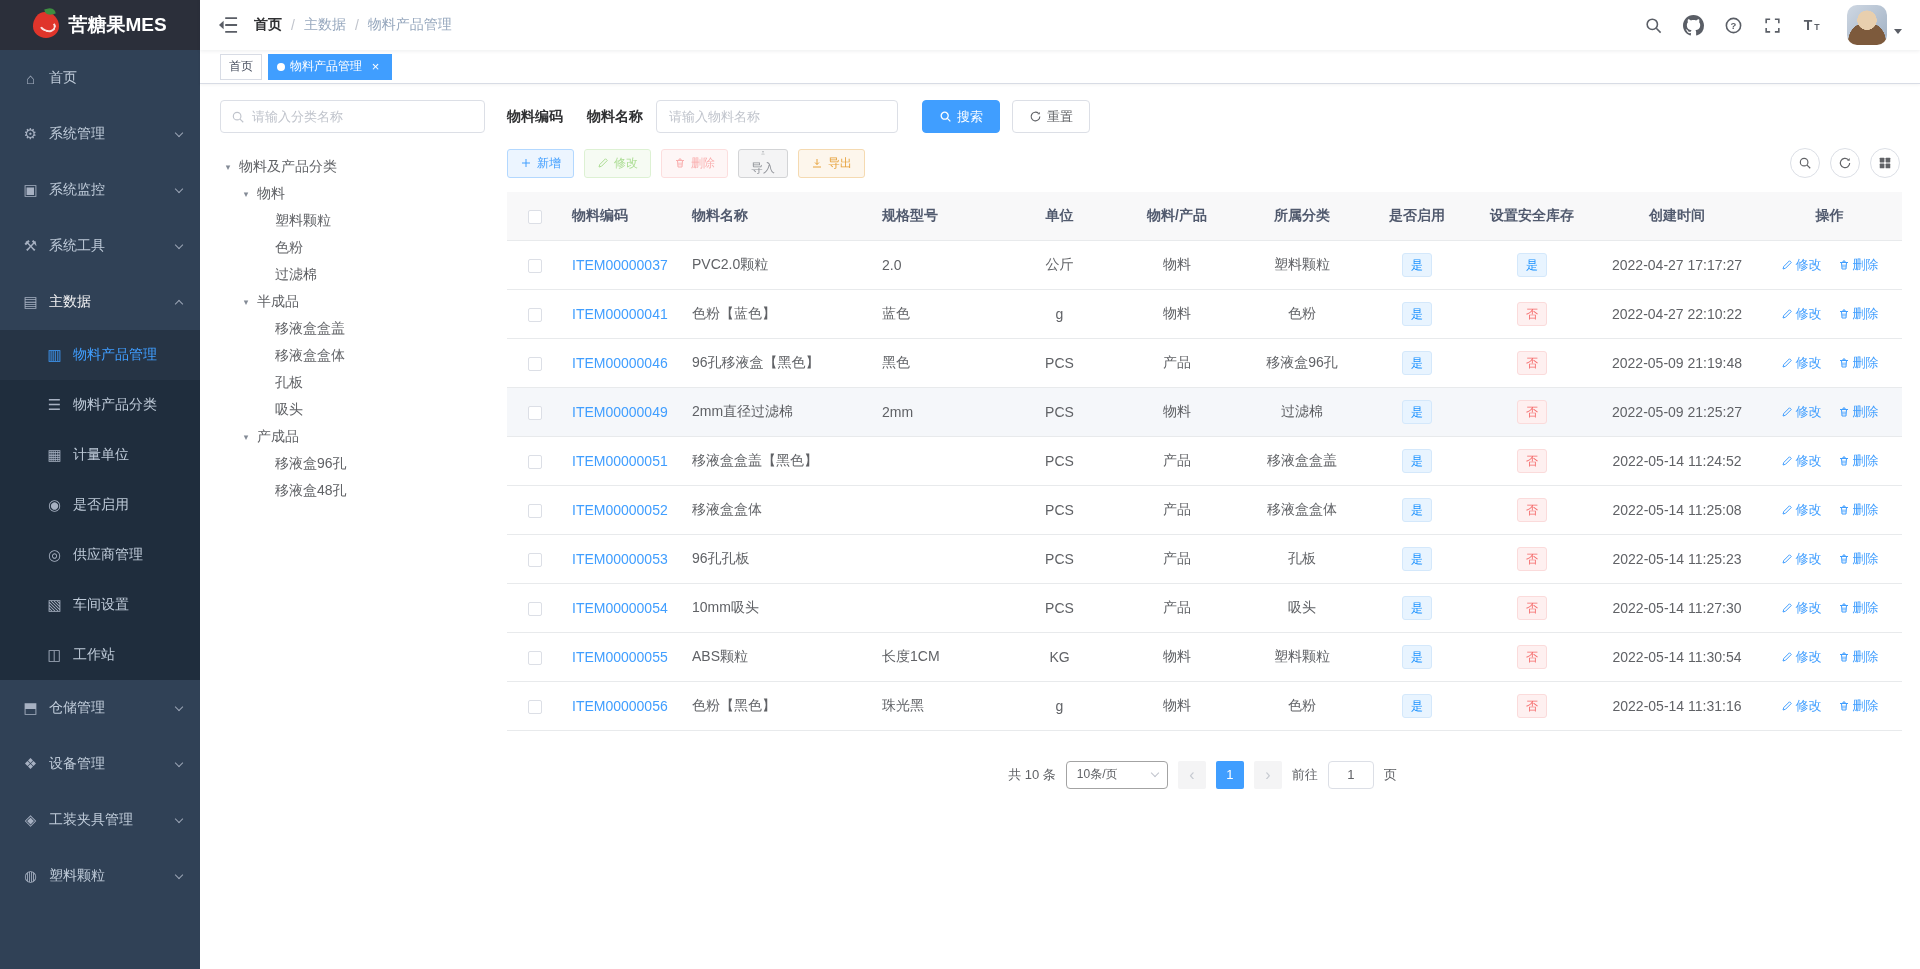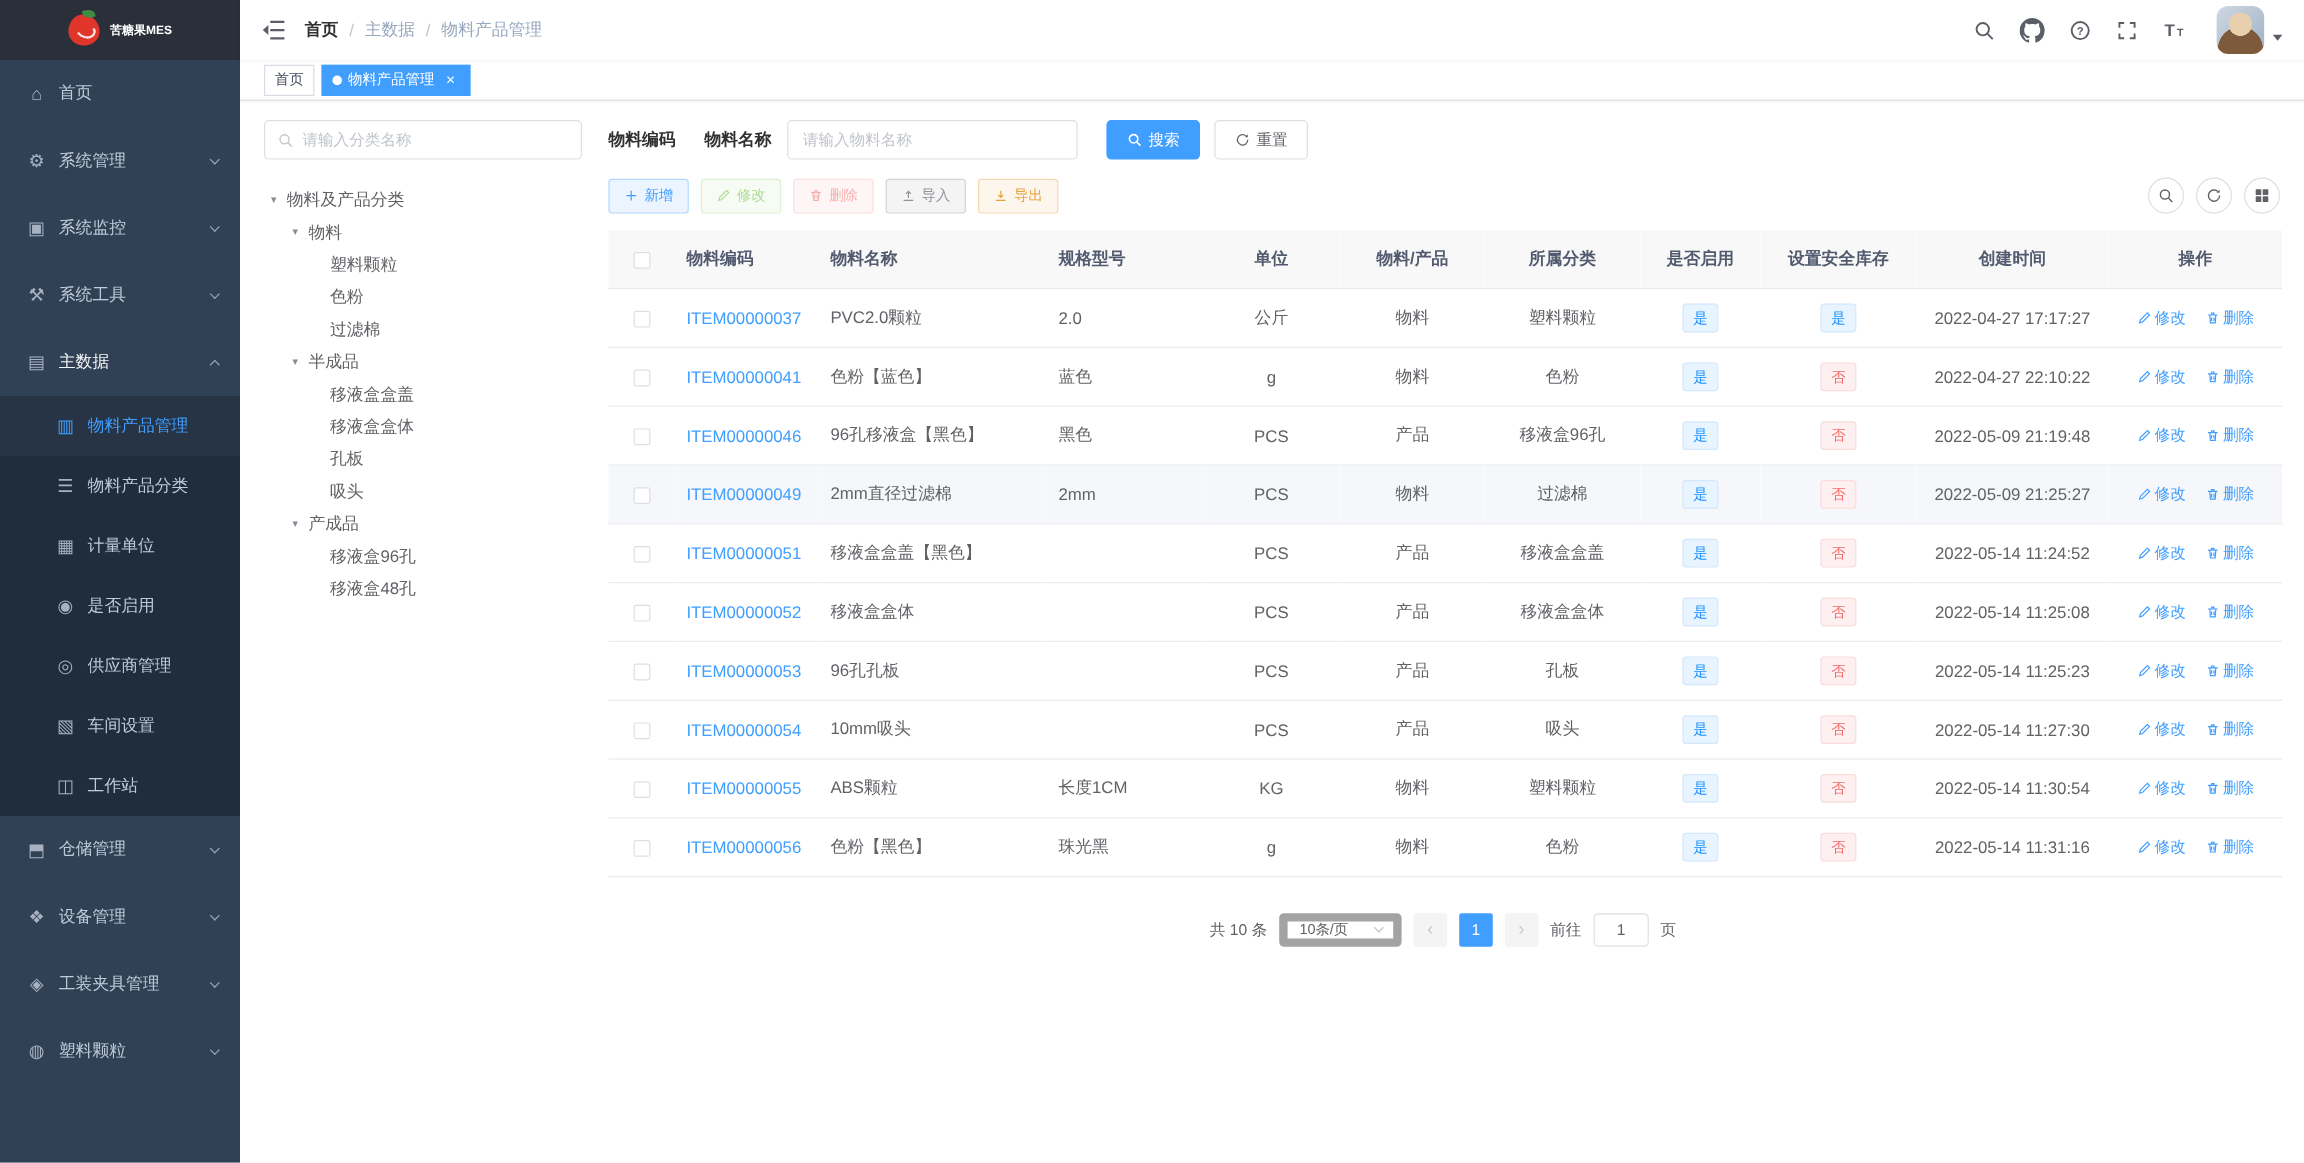--- a/index.html
+++ b/index.html
@@ -6,21 +6,21 @@
   html,body { width:1920px; height:969px; overflow:hidden; }
   body { font-family:"Liberation Sans","DejaVu Sans",sans-serif; background:#fff; color:#606266; }
   .app { display:flex; width:1920px; height:969px; }
 
   
   .sidebar { width:200px; flex:0 0 200px; background:#304156; overflow:hidden; }
   .logo-row { height:50px; display:flex; align-items:center; justify-content:center; gap:9px; background:#2b2f3a; cursor:pointer; }
   .logo-mark { position:relative; width:26px; height:26px; background:#e0352b; border-radius:46% 54% 50% 50% / 55% 55% 45% 45%; flex:0 0 26px; }
   .logo-mark::before { content:""; position:absolute; top:-4px; left:12px; width:10px; height:7px; background:#3e8e41; border-radius:0 70% 0 70%; transform:rotate(-15deg); }
   .logo-mark::after { content:""; position:absolute; top:7px; left:6px; width:13px; height:9px; border-radius:50%; border:2px solid rgba(255,255,255,.85); border-top-color:transparent; border-left-color:transparent; transform:rotate(18deg); }
-  .logo-title { color:#fff; font-size:10px; font-weight:bold; white-space:nowrap; }
+  .logo-title { color:#fff; font-size:19px; font-weight:bold; white-space:nowrap; }
   .menu-item { height:56px; display:flex; align-items:center; padding:0 18px 0 22px; color:#bfcbd9; font-size:14px; cursor:pointer; }
   .menu-item.parent-open .menu-label { color:#f4f4f5; }
   .menu-icon { width:17px; margin-right:10px; font-size:15px; color:#a7b1c2; text-align:center; flex:0 0 17px; }
   .menu-label { flex:1; white-space:nowrap; overflow:hidden; }
   .menu-arrow { width:6px; height:6px; border-right:1.5px solid #9aa5b5; border-bottom:1.5px solid #9aa5b5; transform:rotate(45deg); margin-top:-3px; flex:0 0 6px; }
   .menu-arrow.open { transform:rotate(-135deg); margin-top:4px; }
   .submenu { background:#1f2d3d; }
   .submenu-item { height:50px; display:flex; align-items:center; padding:0 18px 0 46px; color:#bfcbd9; font-size:14px; cursor:pointer; }
   .submenu-item.active { background:#263445; color:#409eff; }
   .submenu-item.active .menu-icon { color:#409eff; }
@@ -69,40 +69,40 @@
   .btn { display:inline-flex; align-items:center; justify-content:space-between; gap:5px; border-radius:4px; cursor:pointer; font-family:inherit; font-size:13px; }
   .btn-search { height:33px; padding:0 16px; background:#409eff; border:1px solid #409eff; color:#fff; margin-right:12px; }
   .btn-reset { height:33px; padding:0 16px; background:#fff; border:1px solid #dcdfe6; color:#606266; }
 
   .toolbar-row { display:flex; align-items:center; margin-top:15px; }
   .toolbar-left { display:flex; gap:10px; }
   .tb-btn { height:29px; padding:0 12px; font-size:12px; border-radius:3px; border:1px solid; display:inline-flex; align-items:center; gap:5px; cursor:pointer; font-family:inherit; background:#fff; }
   .tb-primary { color:#409eff; background:#ecf5ff; border-color:#b3d8ff; }
   .tb-success { color:#67c23a; background:#f0f9eb; border-color:#c2e7b0; }
   .tb-danger  { color:#f56c6c; background:#fef0f0; border-color:#fbc4c4; }
-  .tb-info    { color:#909399; background:#f4f4f5; border-color:#d3d4d6; }
+  .tb-info    { color:#909399; background:#f4f4f5; border-color:#d3d4d6;flex-direction:column; }
   .tb-warning { color:#e6a23c; background:#fdf6ec; border-color:#f5dab1; }
   .tb-btn.disabled { opacity:.55; cursor:not-allowed; }
   .toolbar-right { margin-left:auto; display:flex; gap:10px; }
   .circle-btn { width:30px; height:30px; border-radius:50%; border:1px solid #dcdfe6; background:#fff; display:flex; align-items:center; justify-content:center; color:#606266; cursor:pointer; }
 
   .data-table { width:100%; border-collapse:collapse; table-layout:fixed; margin-top:14px; font-size:14px; }
   .data-table th { background:#f8f8f9; color:#515a6e; font-weight:bold; height:48px; border-bottom:1px solid #e8eaec; padding:0 10px; white-space:nowrap; overflow:hidden; }
   .data-table td { height:49px; border-bottom:1px solid #e8eaec; padding:0 10px; color:#606266; white-space:nowrap; overflow:hidden; }
   .al { text-align:left; } .ac { text-align:center; }
   tr.hl td { background:#f5f7fa; }
   .code-link { color:#409eff; cursor:pointer; text-decoration:none; }
   .badge { display:inline-block; min-width:30px; padding:5px 8px; border-radius:3px; font-size:12px; line-height:1; text-align:center; }
   .badge-yes { background:#e8f4ff; color:#1890ff; border:1px solid #d4e8fb; }
   .badge-no  { background:#fef0f0; color:#f56c6c; border:1px solid #fbdbdb; }
   .op-link { color:#409eff; font-size:13px; display:inline-flex; align-items:center; gap:3px; margin:0 8px; cursor:pointer; text-decoration:none; }
   .checkbox { display:inline-block; width:14px; height:14px; border:1px solid #dcdfe6; border-radius:2px; background:#fff; vertical-align:middle; cursor:pointer; }
 
   .pagination { display:flex; align-items:center; justify-content:center; margin-top:30px; gap:10px; font-size:13px; color:#606266; padding-right:2px; }
-  .page-size-select { width:102px; height:28px; border:7px solid #a3a3a3; border-radius:4px; display:flex; align-items:center; justify-content:space-between; padding:0 9px 0 10px; cursor:pointer; font-size:12px; color:#606266; background:#fff; }
+  .page-size-select { width:102px; height:28px; border:1px solid #a3a3a3; border-radius:4px; display:flex; align-items:center; justify-content:space-between; padding:0 9px 0 10px; cursor:pointer; font-size:12px; color:#606266; background:#fff; }
   .sel-caret { width:6px; height:6px; border-right:1.2px solid #c0c4cc; border-bottom:1.2px solid #c0c4cc; transform:rotate(45deg); margin-top:-3px; }
   .pg-btn { width:28px; height:28px; background:#f4f4f5; border-radius:2px; display:flex; align-items:center; justify-content:center; color:#c6cad1; font-size:16px; cursor:pointer; }
   .page-num { min-width:28px; height:28px; background:#409eff; color:#fff; border-radius:2px; display:flex; align-items:center; justify-content:center; font-size:13px; cursor:pointer; }
   .goto-input { width:46px; height:28px; border:1px solid #dcdfe6; border-radius:4px; text-align:center; font-size:13px; color:#606266; outline:none; font-family:inherit; }
 </style>
 </head>
 <body>
 
 <div class="app">
 

